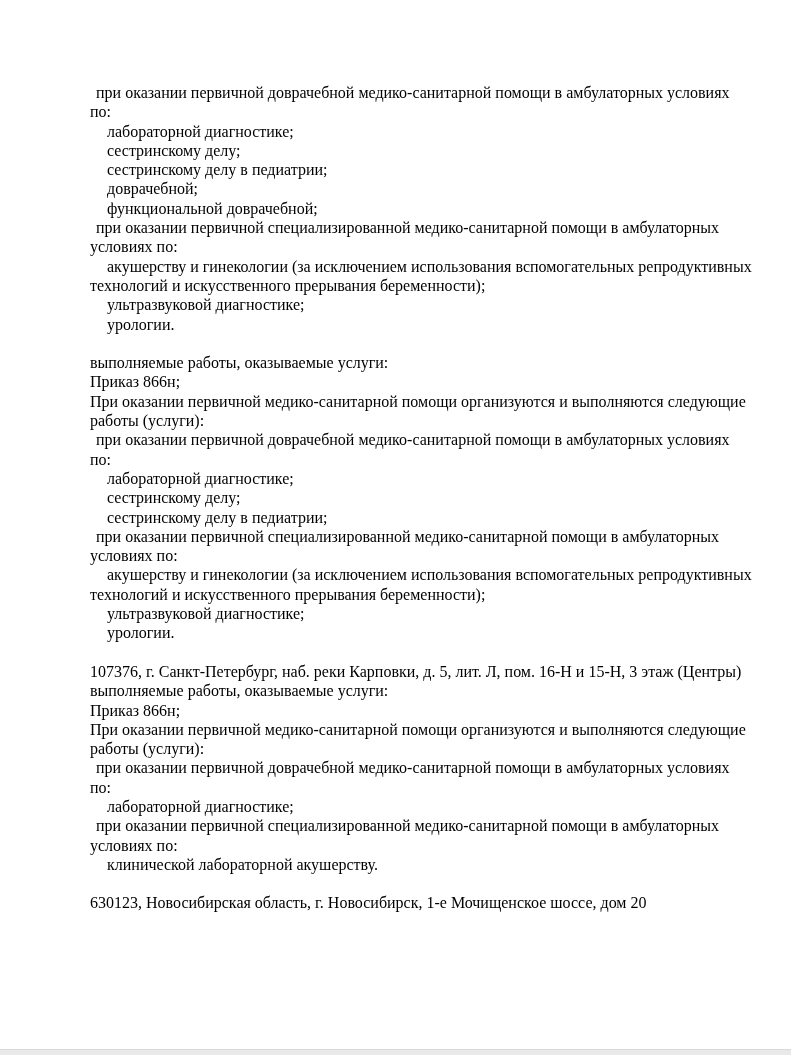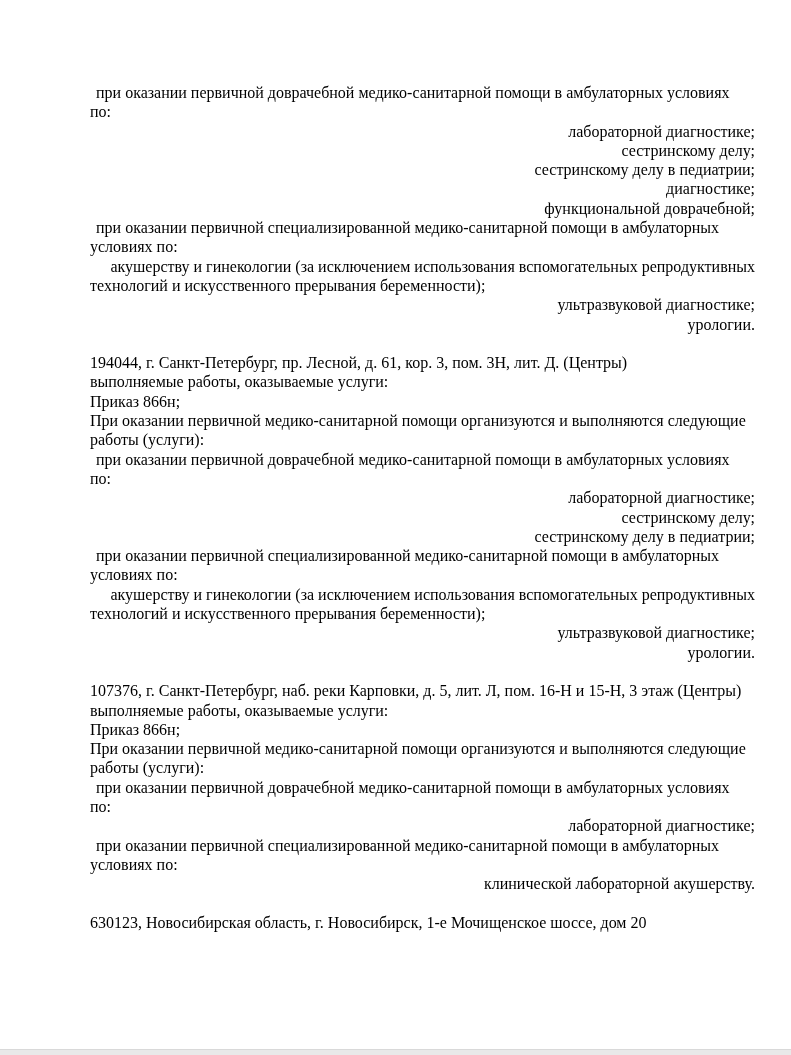--- a/index.html
+++ b/index.html
@@ -24,21 +24,21 @@
     margin-top: 20px;
   }
   .line {
     font-size: 16px;
     line-height: 19.3px;
     height: 19.3px;
     white-space: nowrap;
   }
   .i0 { padding-left: 0; }
   .i1 { padding-left: 6px; }
-  .i2 { padding-left: 17px; text-align: right; }
+  .i2 { padding-left: 17px; }
   .footer-bar {
     position: absolute;
     left: 0;
     right: 0;
     bottom: 0;
     height: 6px;
     box-sizing: border-box;
     background: #e9e9e9;
     border-top: 1px solid #d9d9d9;
   }
@@ -46,32 +46,31 @@
 </head>
 <body style="background: rgb(255, 255, 255); color: rgb(0, 0, 0);">
 
 <div class="doc">
     <div>
       <div class="line i1">при оказании первичной доврачебной медико-санитарной помощи в амбулаторных условиях</div>
       <div class="line i0">по:</div>
       <div class="line i2">лабораторной диагностике;</div>
       <div class="line i2">сестринскому делу;</div>
       <div class="line i2">сестринскому делу в педиатрии;</div>
-      <div class="line i2">диагностике;</div>
+      <div class="line i2">доврачебной;</div>
       <div class="line i2">функциональной доврачебной;</div>
       <div class="line i1">при оказании первичной специализированной медико-санитарной помощи в амбулаторных</div>
       <div class="line i0">условиях по:</div>
       <div class="line i2">акушерству и гинекологии (за исключением использования вспомогательных репродуктивных</div>
       <div class="line i0">технологий и искусственного прерывания беременности);</div>
       <div class="line i2">ультразвуковой диагностике;</div>
       <div class="line i2">урологии.</div>
     </div>
     <div class="line i0"></div>
     <div>
-      <div class="line i0">194044, г. Санкт-Петербург, пр. Лесной, д. 61, кор. 3, пом. 3Н, лит. Д. (Центры)</div>
       <div class="line i0">выполняемые работы, оказываемые услуги:</div>
       <div class="line i0">Приказ 866н;</div>
       <div class="line i0">При оказании первичной медико-санитарной помощи организуются и выполняются следующие</div>
       <div class="line i0">работы (услуги):</div>
       <div class="line i1">при оказании первичной доврачебной медико-санитарной помощи в амбулаторных условиях</div>
       <div class="line i0">по:</div>
       <div class="line i2">лабораторной диагностике;</div>
       <div class="line i2">сестринскому делу;</div>
       <div class="line i2">сестринскому делу в педиатрии;</div>
       <div class="line i1">при оказании первичной специализированной медико-санитарной помощи в амбулаторных</div>

